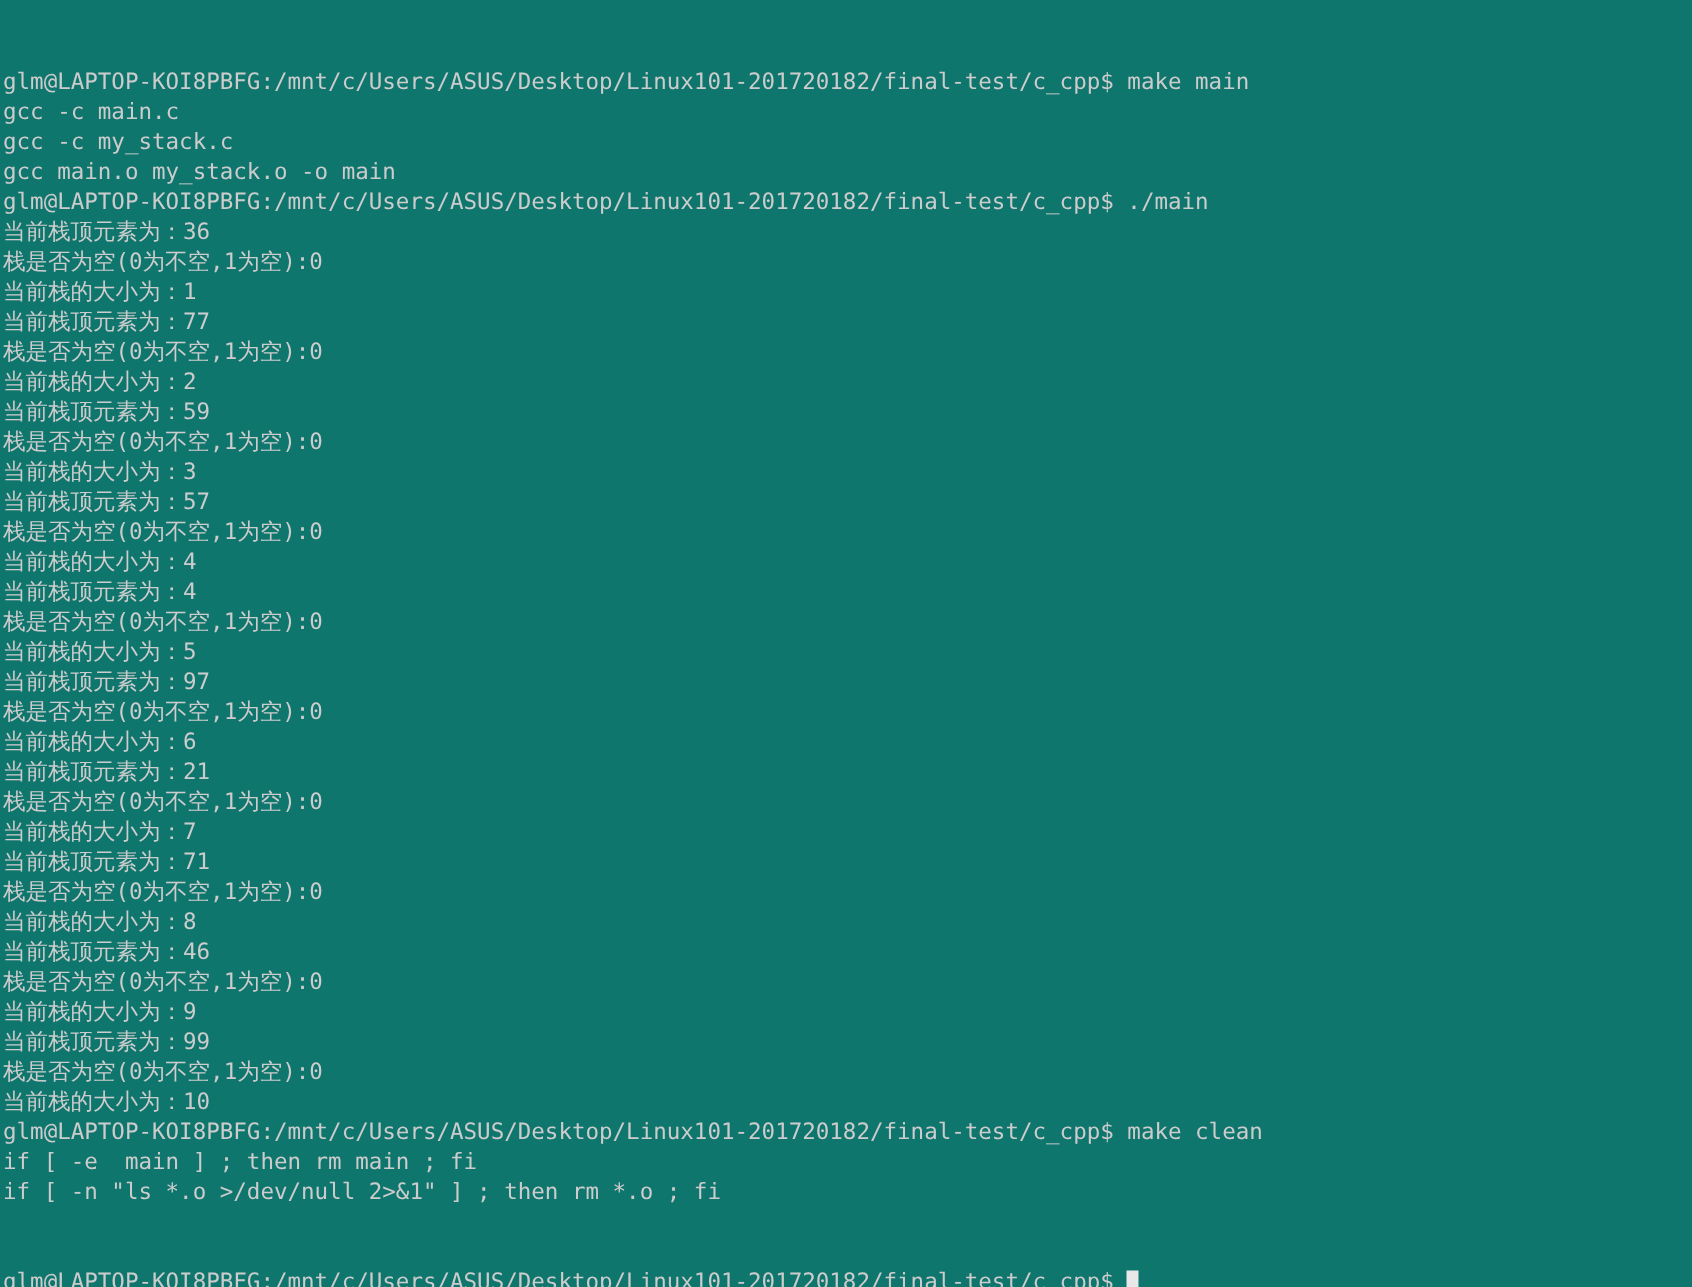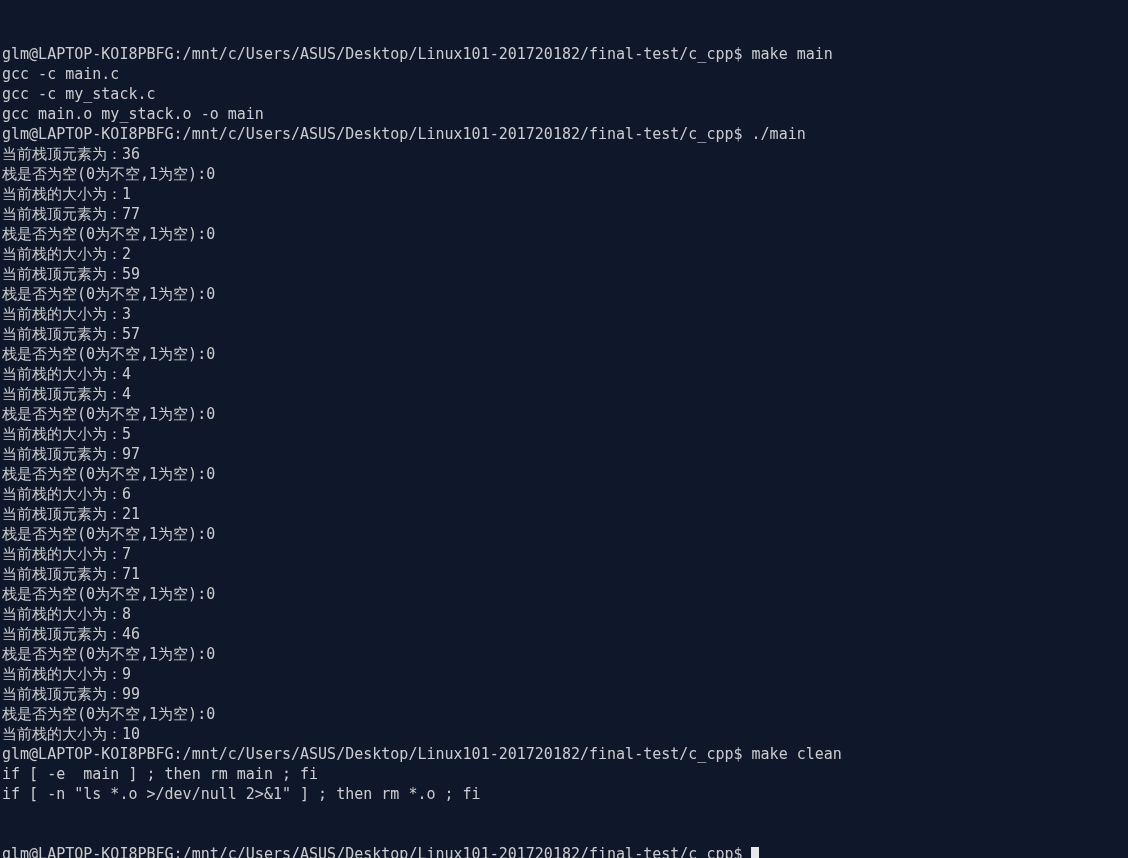--- a/index.html
+++ b/index.html
@@ -9,21 +9,21 @@
     background: #0c0c0c;
   }
   body {
     width: 1128px;
     height: 858px;
     overflow: hidden;
   }
   #terminal {
     width: 1128px;
     height: 858px;
-    background: #0f172a;
+    background: #0f766e;
     color: #cccccc;
     font-family: "DejaVu Sans Mono", "Liberation Mono", monospace;
     font-size: 15px;
     line-height: 20px;
     padding: 4px 0 0 2px;
     box-sizing: border-box;
     white-space: pre;
     overflow: hidden;
     -webkit-font-smoothing: none;
   }

